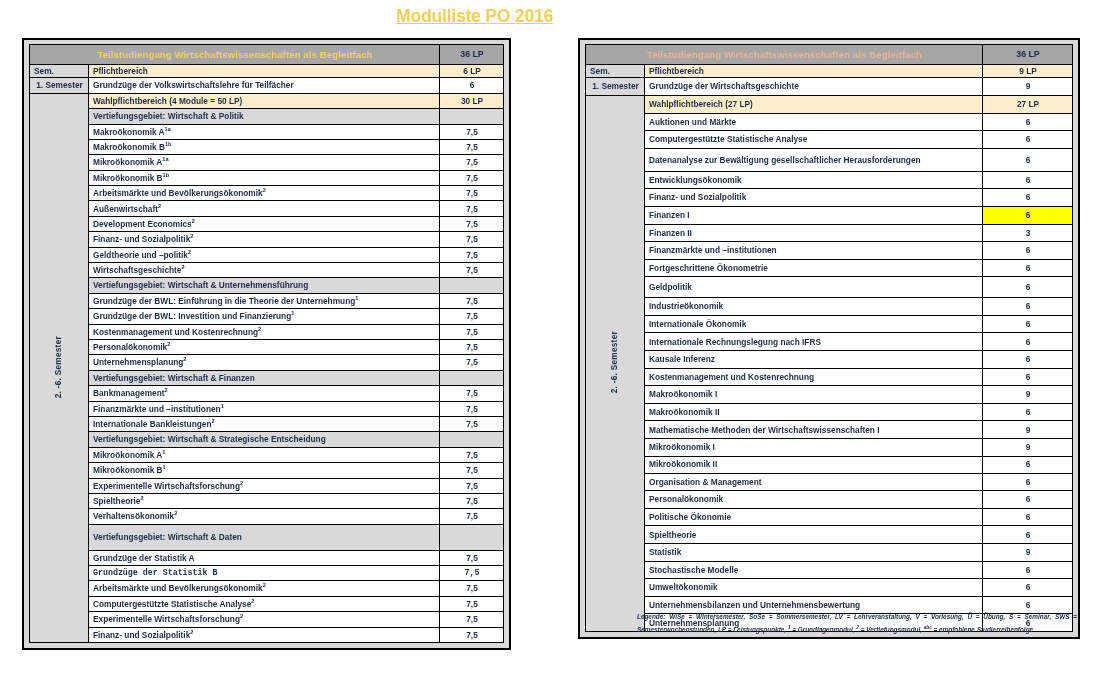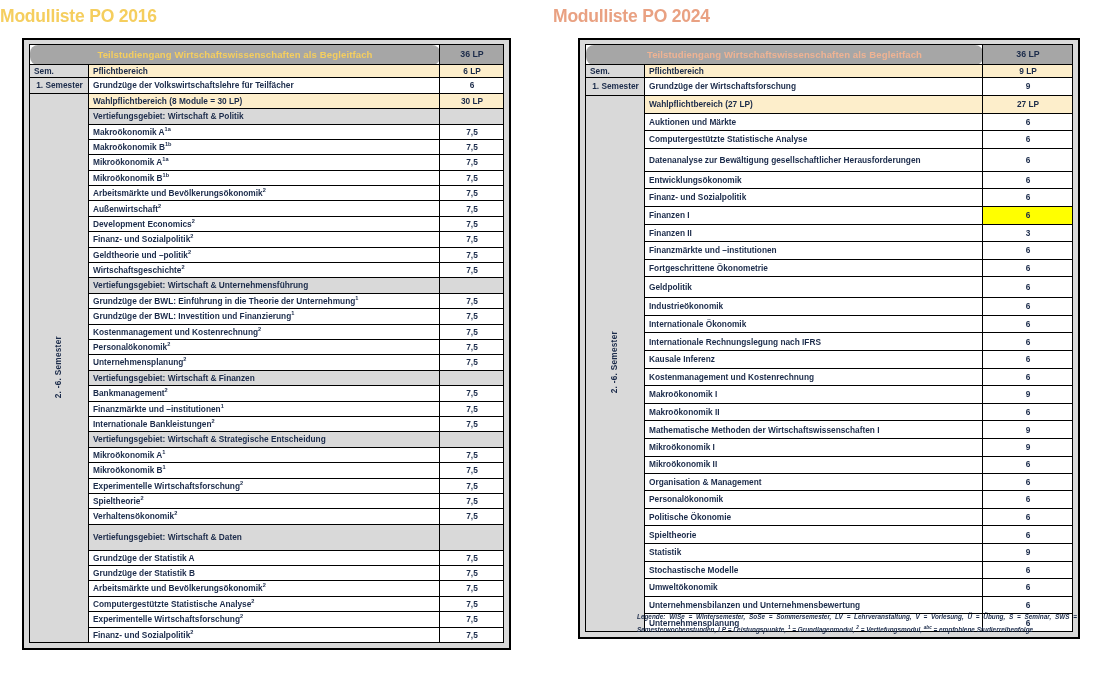--- a/index.html
+++ b/index.html
@@ -23,28 +23,29 @@
   }
 
   .panel {
     position: relative;
     box-sizing: border-box;
   }
   .panel-left  { width: 553px; }
   .panel-right { width: 553px; }
 
   .doc-title {
-    text-align: left;
+    text-align: right;
     font-weight: bold;
     font-size: 17.5px;
     letter-spacing: -0.2px;
     padding-top: 7px;
     padding-bottom: 6px;
     line-height: 1.1;
     white-space: nowrap;
+    text-decoration: underline;
   }
   .doc-title .t-light { font-weight: bold; }
   .title-2016 { color: #F5CE5E; }
   .title-2024 { color: #E9A182; }
 
   
   .frame {
     border: 2.5px solid #000000;
     background: #d9d9d9;
     box-sizing: border-box;
@@ -120,21 +121,21 @@
   }
 
   
   tr.banner td {
     background: #a6a6a6;
     text-align: center;
     font-weight: bold;
     height: 17px;
     font-size: 9.6px;
   }
-  tr.banner td.banner-title { color: #F5CE5E; letter-spacing: 0.1px; border-radius: 8px; }
+  tr.banner td.banner-title { color: #F5CE5E; letter-spacing: 0.1px; }
   .frame-right tr.banner td.banner-title { color: #EFB393; }
   tr.banner td.banner-lp { color: #1b2b4a; font-size: 8.8px; }
 
   
   td.cream { background: #fdeecb; }
   
   td.grayrow { background: #d9d9d9; }
   td.yellow  { background: #ffff00; }
 
   sup {
@@ -187,21 +188,21 @@
             <td class="lp cream">6 LP</td>
           </tr>
 
         <tr style="height: 15.4px;">
               <td class="sem">1. Semester</td>
               <td class="">Grundzüge der Volkswirtschaftslehre für Teilfächer</td>
               <td class="lp ">6</td>
             </tr>
             <tr style="height: 15.4px;">
               <td class="sem-rot" rowspan="35"><span class="rot-wrap">2. -6. Semester</span></td>
-              <td class="cream">Wahlpflichtbereich (8 Module = 30 LP)</td>
+              <td class="cream">Wahlpflichtbereich (4 Module = 50 LP)</td>
               <td class="lp cream">30 LP</td>
             </tr>
             <tr style="height: 15.4px;">
               <td class="grayrow">Vertiefungsgebiet: Wirtschaft &amp; Politik</td>
               <td class="lp grayrow"></td>
             </tr>
             <tr style="height: 15.4px;">
               <td class="">Makroökonomik A<sup>1a</sup></td>
               <td class="lp ">7,5</td>
             </tr>
@@ -306,21 +307,21 @@
               <td class="lp ">7,5</td>
             </tr>
             <tr style="height: 26px;">
               <td class="grayrow">Vertiefungsgebiet: Wirtschaft &amp; Daten</td>
               <td class="lp grayrow"></td>
             </tr>
             <tr style="height: 15.4px;">
               <td class="">Grundzüge der Statistik A</td>
               <td class="lp ">7,5</td>
             </tr>
-            <tr style="height: 15.4px;">
+            <tr style="height: 15.4px; font-family: Liberation Mono, monospace;">
               <td class="">Grundzüge der Statistik B</td>
               <td class="lp ">7,5</td>
             </tr>
             <tr style="height: 15.4px;">
               <td class="">Arbeitsmärkte und Bevölkerungsökonomik<sup>2</sup></td>
               <td class="lp ">7,5</td>
             </tr>
             <tr style="height: 15.4px;">
               <td class="">Computergestützte Statistische Analyse<sup>2</sup></td>
               <td class="lp ">7,5</td>
@@ -332,44 +333,41 @@
             <tr style="height: 15.4px;">
               <td class="">Finanz- und Sozialpolitik<sup>2</sup></td>
               <td class="lp ">7,5</td>
             </tr>
           </tbody>
       </table>
     </div>
   </div>
 
   <div class="panel panel-right">
-    <div class="doc-title title-2024">
-      <span>Modulliste </span><span class="t-light">PO 2024</span>
-    </div>
 
     <div class="frame frame-right">
       <table class="modules">
         <colgroup>
           <col class="c-sem">
             <col>
             <col class="c-lp">
         </colgroup>
         <tbody>
           <tr class="banner">
             <td class="banner-title" colspan="2">Teilstudiengang Wirtschaftswissenschaften als Begleitfach</td>
             <td class="banner-lp">36 LP</td>
           </tr>
           <tr>
             <td class="sem sem-left">Sem.</td>
             <td class="cream">Pflichtbereich</td>
             <td class="lp cream">9 LP</td>
           </tr>
         <tr style="height: 17.6px;">
               <td class="sem">1. Semester</td>
-              <td class="">Grundzüge der Wirtschaftsforschung</td>
+              <td class="">Grundzüge der Wirtschaftsgeschichte</td>
               <td class="lp ">9</td>
             </tr>
             <tr style="height: 17.6px;">
               <td class="sem-rot" rowspan="30"><span class="rot-wrap">2. -6. Semester</span></td>
               <td class="cream">Wahlpflichtbereich (27 LP)</td>
               <td class="lp cream">27 LP</td>
             </tr>
             <tr style="height: 17.6px;">
               <td class="">Auktionen und Märkte</td>
               <td class="lp ">6</td>

